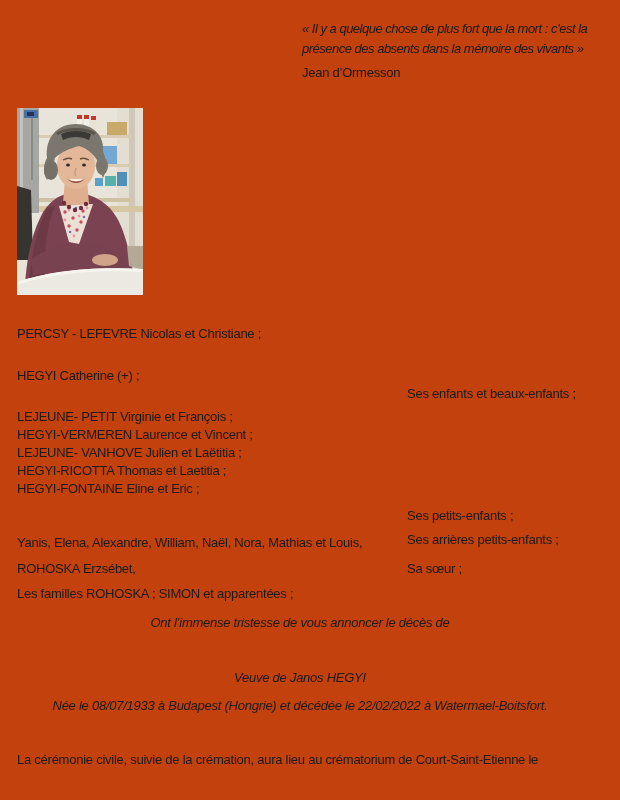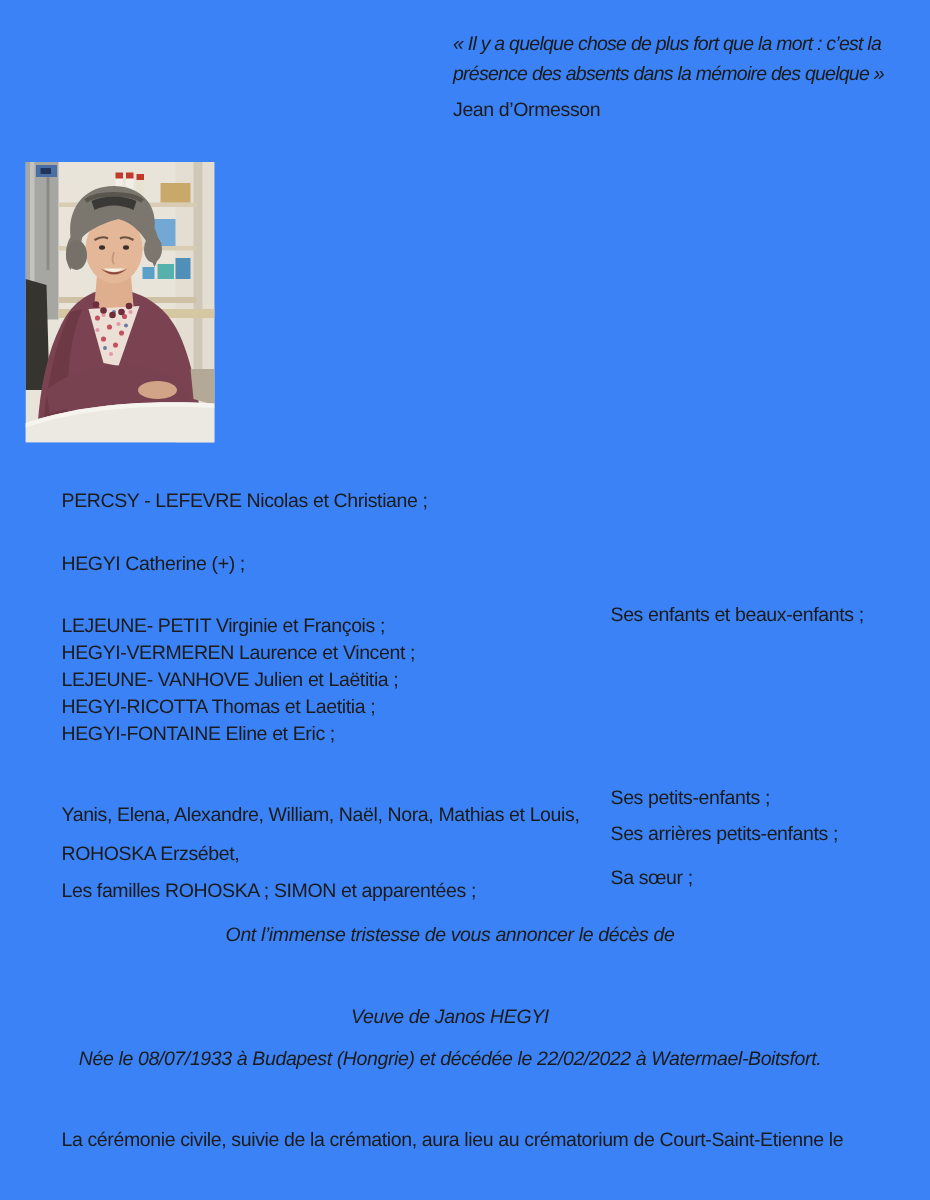--- a/index.html
+++ b/index.html
@@ -1,41 +1,41 @@
 <!DOCTYPE html>
 <html><head>
 <meta charset="utf-8">
 <style>
   html,body{margin:0;padding:0;background:#ffffff;}
   .page{
     position:relative;
     width:620px;height:800px;
-    background:#3b82f6;
+    background:#c2410c;
     font-family:"Liberation Sans", sans-serif;
     font-size:13px;
     letter-spacing:-0.25px;
     color:#1b1b1b;
     overflow:hidden;
   }
   .ln{position:absolute;line-height:20px;white-space:nowrap;}
-  .left{left:17px;margin-left:24px;}
-  .rightcol{left:407px;margin-top:16px;}
+  .left{left:17px;}
+  .rightcol{left:407px;}
   .ctr{left:17px;width:566px;text-align:center;font-style:italic;}
   .quote{left:302px;font-style:italic;letter-spacing:-0.5px;}
   .author{left:302px;}
   .b{font-weight:bold;}
   .photo{position:absolute;left:17px;top:108px;}
 </style>
 </head>
 <body>
 
 <div class="page">
 
   <div class="ln quote" style="top:19px">« Il y a quelque chose de plus fort que la mort : c’est la</div>
-  <div class="ln quote" style="top:39px">présence des absents dans la mémoire des quelque »</div>
+  <div class="ln quote" style="top:39px">présence des absents dans la mémoire des vivants »</div>
   <div class="ln author" style="top:63px">Jean d’Ormesson</div>
 
   <svg class="photo" width="126" height="187" viewBox="0 0 126 187">
 
     <rect width="126" height="187" fill="#e8e4d9"></rect>
     <rect x="100" width="26" height="187" fill="#e3ded1"></rect>
     <rect x="112" y="0" width="6" height="152" fill="#cfc8b8"></rect>
 
     <rect x="0" y="0" width="22" height="105" fill="#a6a6a3"></rect>
     <rect x="3" y="0" width="3" height="105" fill="#c2c2bf"></rect>

